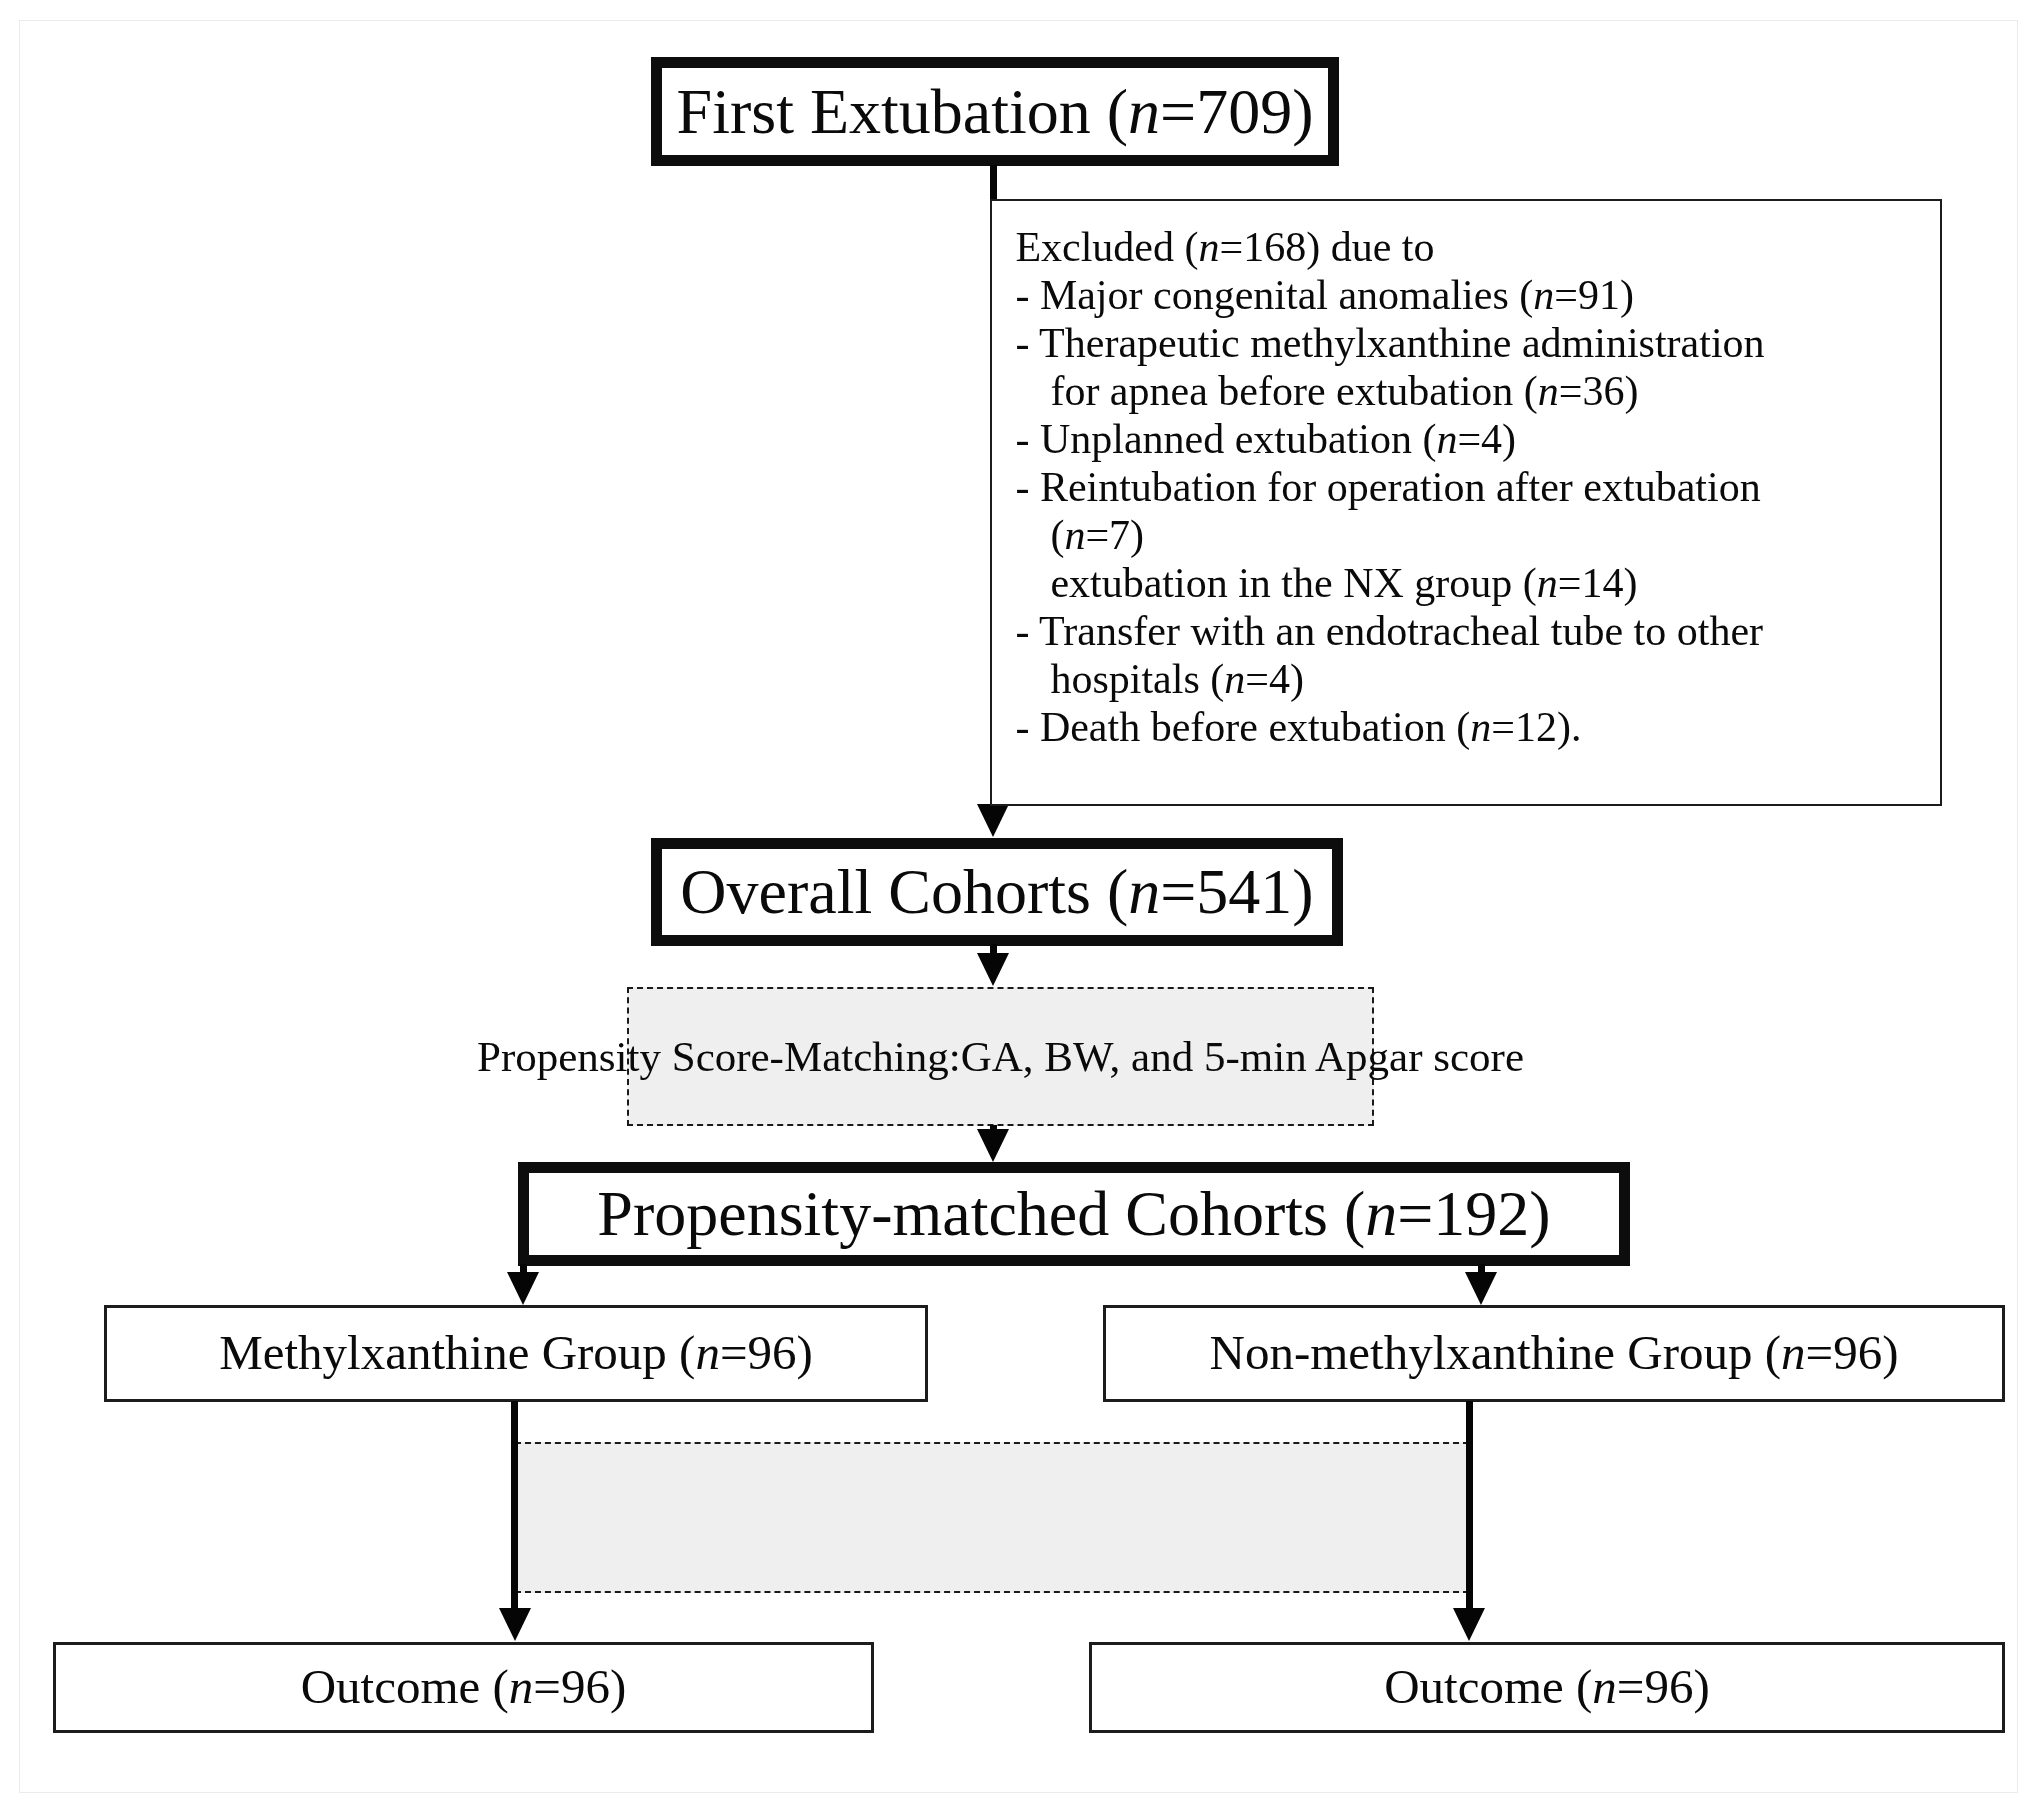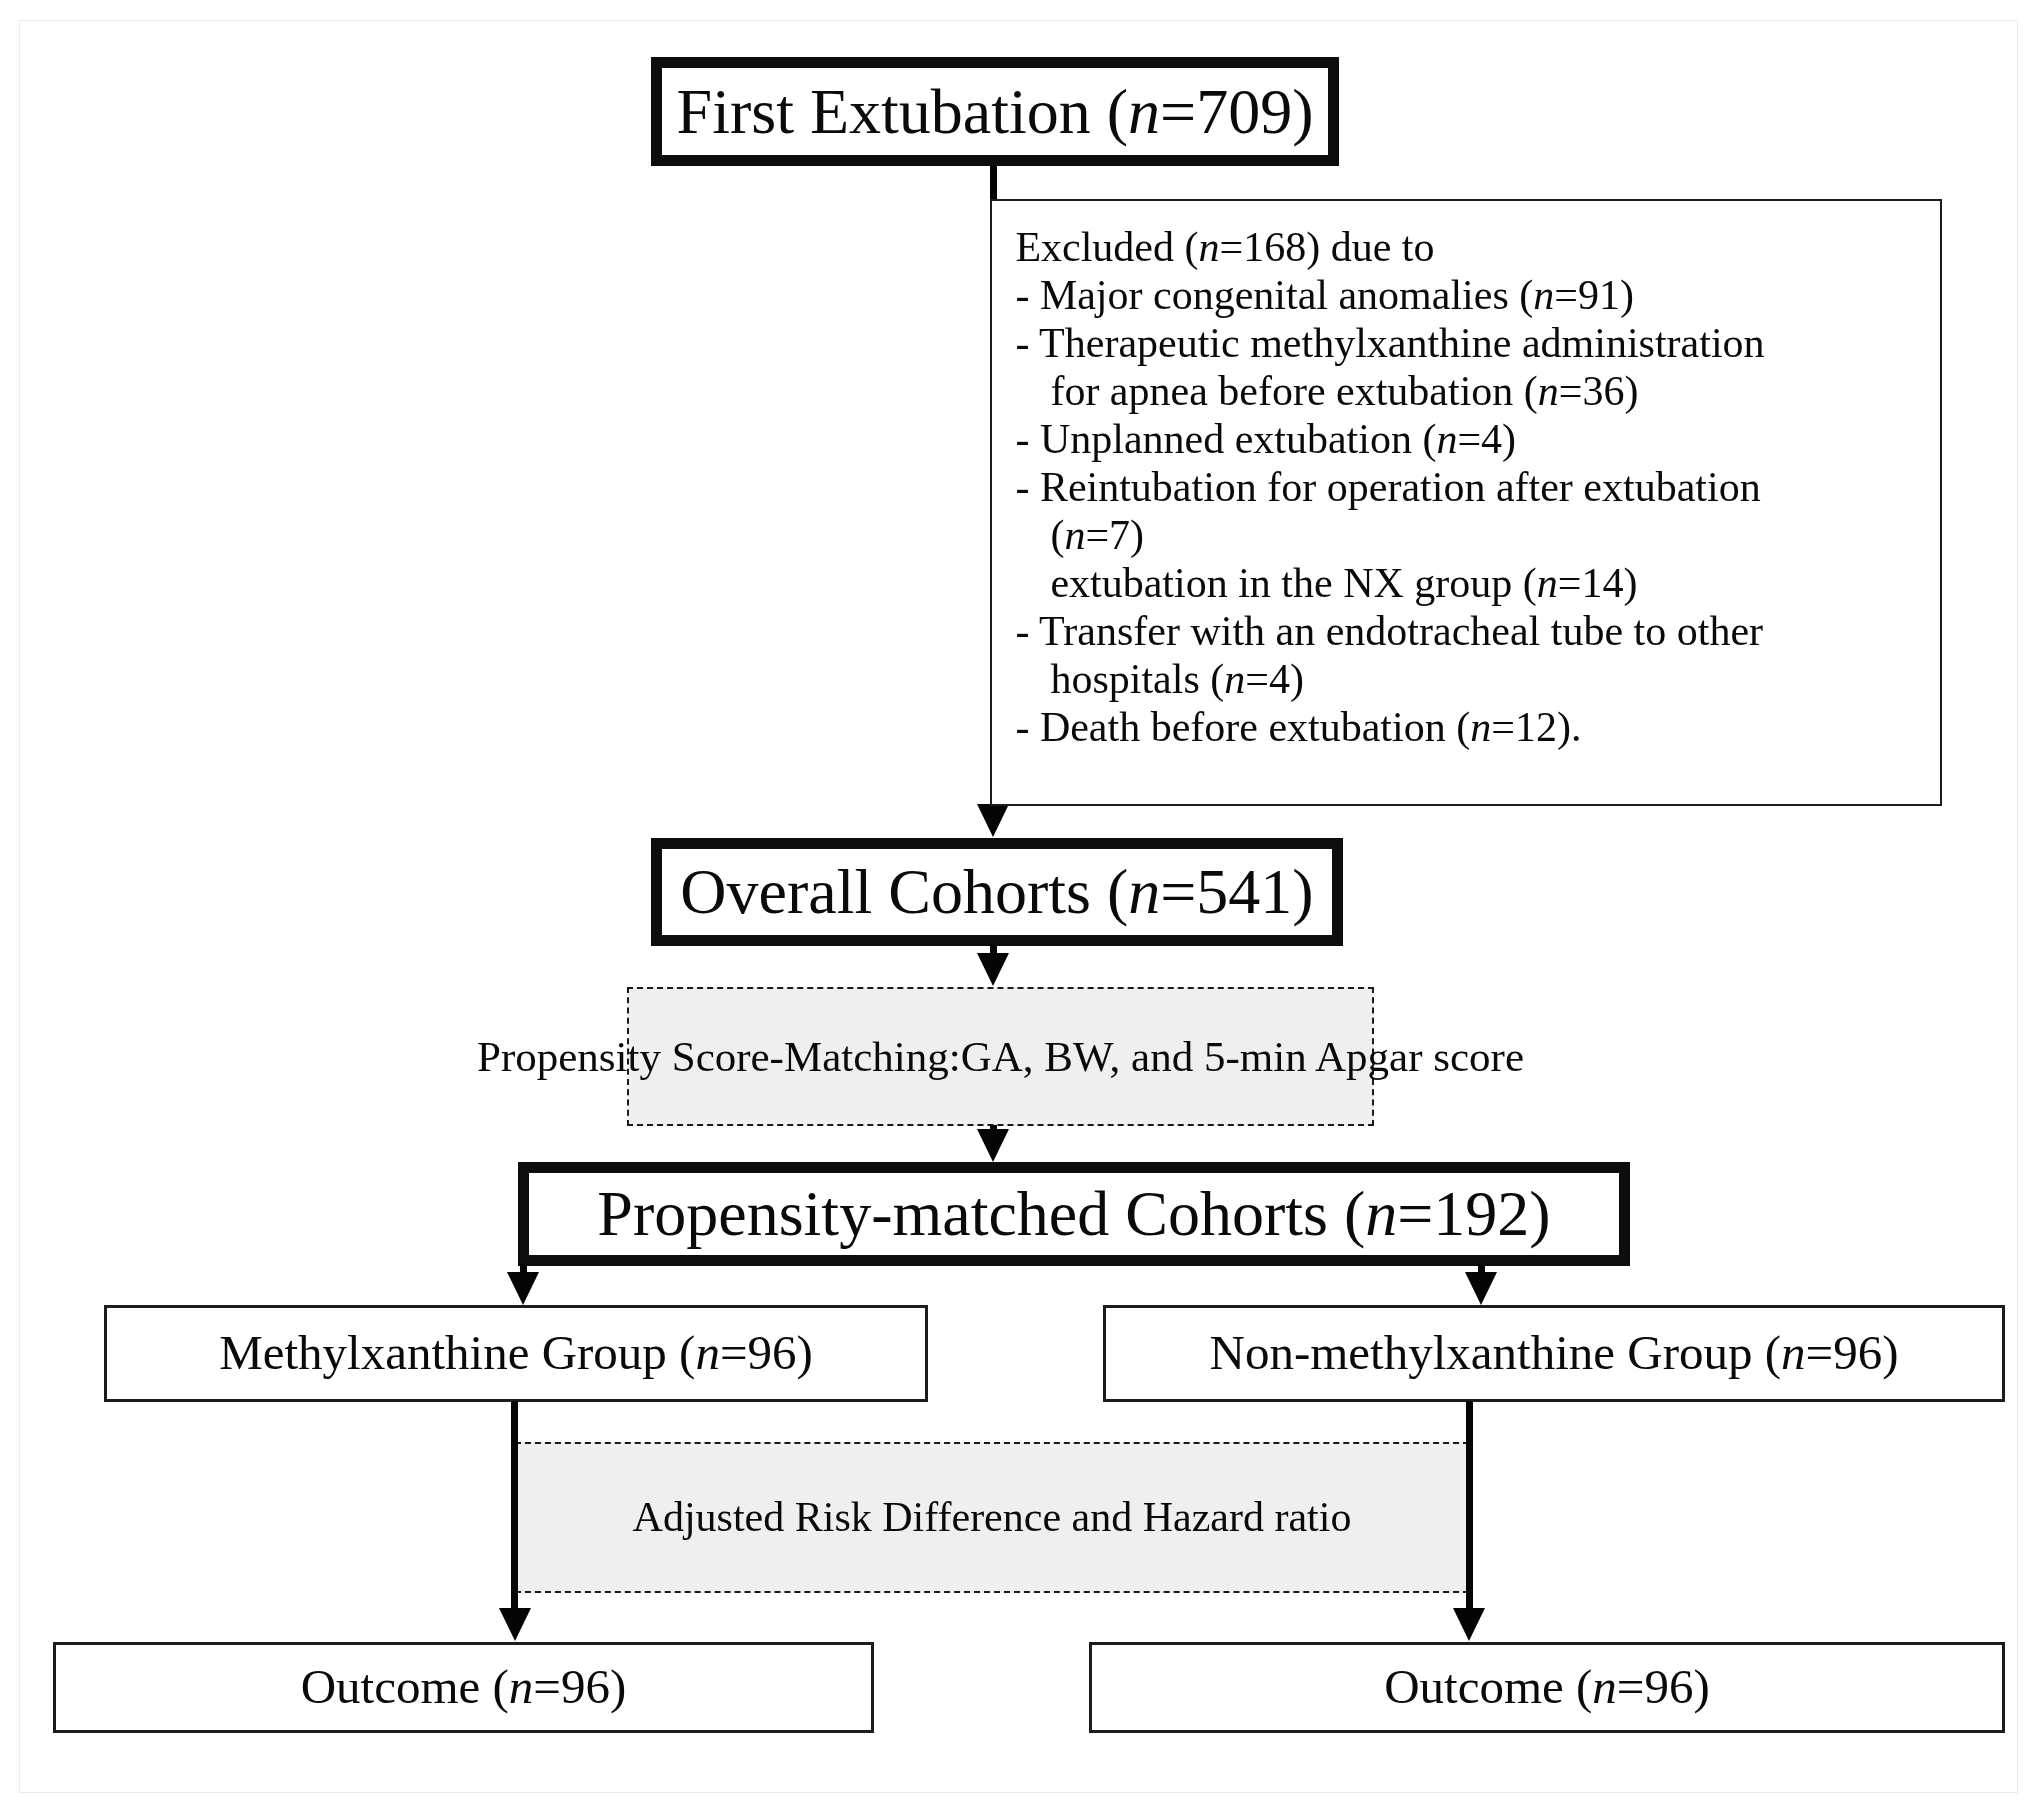--- a/index.html
+++ b/index.html
@@ -79,21 +79,20 @@
 
 <div class="abs box thin" style="left:56px;top:1305px;width:824px;height:97px;margin-left:48px;">
   <div class="lbl-med"><span>Methylxanthine Group (</span><i class="nvar">n</i><span>=96)</span></div>
 </div>
 
 <div class="abs box thin" style="left:1103px;top:1305px;width:902px;height:97px;">
   <div class="lbl-med"><span>Non-methylxanthine Group (</span><i class="nvar">n</i><span>=96)</span></div>
 </div>
 
 <div class="abs dashed-tb" style="left:515px;top:1442px;width:954px;height:151px;">
-  <div class="mline">Adjusted Risk Difference and Hazard ratio</div>
 </div>
 
 <div class="abs vline" style="left:511px;top:1401px;height:211px;"></div>
 <div class="abs ahead" style="left:499px;top:1608px;"></div>
 <div class="abs vline" style="left:1466px;top:1401px;height:211px;"></div>
 <div class="abs ahead" style="left:1453px;top:1608px;"></div>
 
 <div class="abs box thin" style="left:53px;top:1642px;width:821px;height:91px;">
   <div class="lbl-med"><span>Outcome (</span><i class="nvar">n</i><span>=96)</span></div>
 </div>

